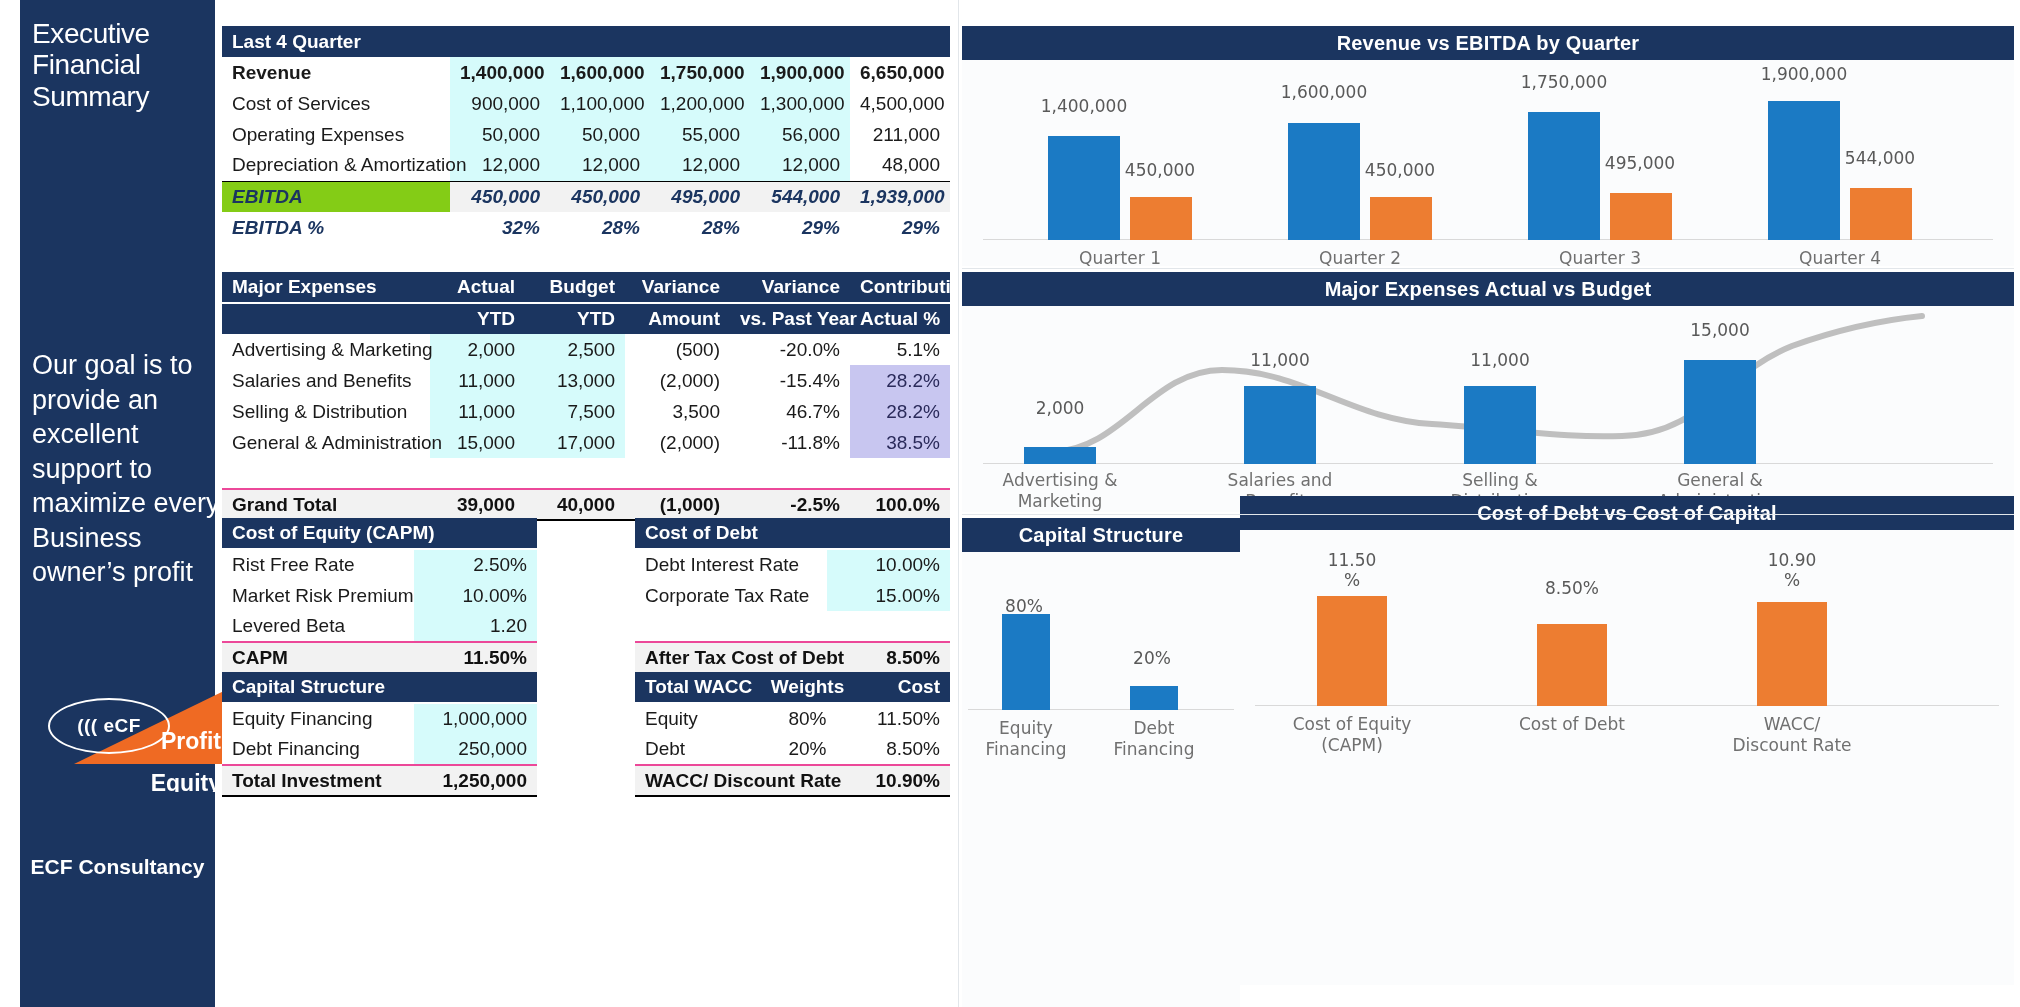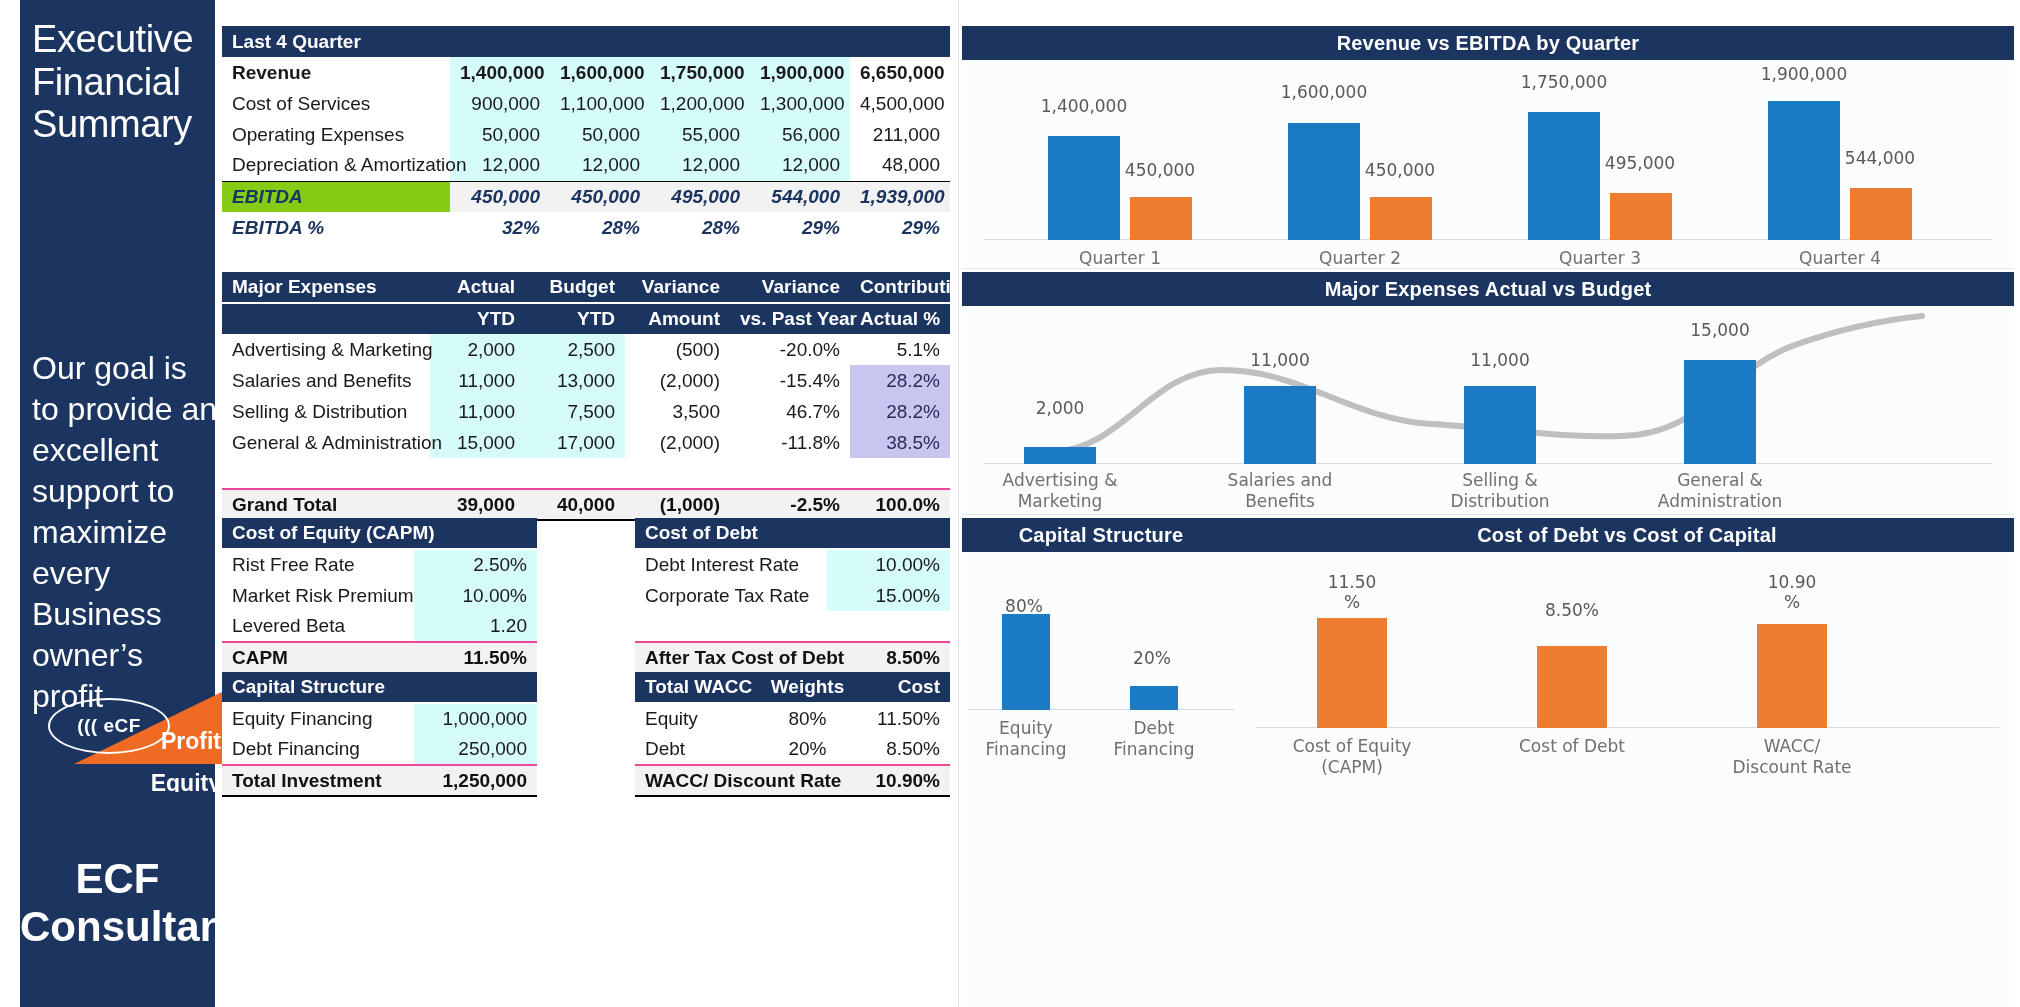--- a/index.html
+++ b/index.html
@@ -11,26 +11,26 @@
   }
   #dash { position: relative; width: 2020px; height: 1007px; background: #fff; }
 
   
   .sidebar {
     position: absolute; left: 20px; top: 0; width: 195px; height: 1007px;
     background: #1b3560;
   }
   .side-title {
     position: absolute; left: 12px; top: 18px; width: 180px;
-    color: #ffffff; font-size: 38px; line-height: 1.12; font-weight: 400;
+    color: #ffffff; font-size: 28px; line-height: 1.12; font-weight: 400;
     letter-spacing: -0.4px;
   }
   .side-goal {
     position: absolute; left: 12px; top: 348px; width: 190px;
-    color: #ffffff; font-size: 32px; line-height: 1.28; font-weight: 400;
+    color: #ffffff; font-size: 27px; line-height: 1.28; font-weight: 400;
   }
   .logo-box {
     position: absolute; left: 14px; top: 686px; width: 195px; height: 106px;
     overflow: hidden;
   }
   .logo-tri {
     position: absolute; left: 40px; top: 0px; width: 160px; height: 78px;
     background: #ef6a23;
     clip-path: polygon(100% 0%, 100% 100%, 0% 100%);
   }
@@ -43,21 +43,21 @@
   .logo-profit {
     position: absolute; right: 8px; top: 42px;
     color: #ffffff; font-size: 23px; font-weight: bold;
   }
   .logo-equity {
     position: absolute; right: 8px; top: 84px;
     color: #ffffff; font-size: 23px; font-weight: bold;
   }
   .company-name {
     position: absolute; left: 0; top: 855px; width: 195px;
-    text-align: center; color: #ffffff; font-size: 42px; font-weight: bold;
+    text-align: center; color: #ffffff; font-size: 21px; font-weight: bold;
     line-height: 1.14;
   }
 
   
   .tbl { position: absolute; border-collapse: collapse; table-layout: fixed; }
   .tbl td, .tbl th { padding: 0 10px; font-size: 19px; height: 31px; white-space: nowrap; }
   .hdr-row td { background: #1b3560; color: #fff; font-weight: bold; border-bottom: 2px solid #fff; }
   .hdr-row2 td { background: #1b3560; color: #fff; font-weight: bold; }
   .sub-row td { background: #1b3560; color: #fff; font-weight: bold; margin-top: 45px; }
   .lbl { text-align: left; background: #ffffff; color: #1a1a1a; }
@@ -430,21 +430,21 @@
       <div class="baseline" style="bottom:0px;"></div>
       <div class="dlabel" style="left:12px; top:34px; width:100px;">80%</div>
       <div class="bar blue" style="left:40px; width:48px; height:96px;"></div>
       <div class="dlabel" style="left:140px; top:86px; width:100px;">20%</div>
       <div class="bar blue" style="left:168px; width:48px; height:24px;"></div>
     </div>
     <div class="catlabel" style="left:19px; top:200px; width:90px;">Equity Financing</div>
     <div class="catlabel" style="left:147px; top:200px; width:90px;">Debt Financing</div>
   </div>
 
-  <div class="panel" style="left:1240px; top:518px; width:774px; height:489px;">
+  <div class="panel" style="left:1240px; top:496px; width:774px; height:489px;">
     <div class="panel-title">Cost of Debt vs Cost of Capital</div>
     <div class="plot" style="top:44px; height:166px;">
       <div class="baseline" style="bottom:0px;"></div>
 
       <div class="dlabel" style="left:6px; top:10px; width:212px; white-space:pre-line;">11.50
 %</div>
       <div class="bar orange" style="left:77px; width:70px; height:110px;"></div>
 
       <div class="dlabel" style="left:226px; top:38px; width:212px;">8.50%</div>
       <div class="bar orange" style="left:297px; width:70px; height:82px;"></div>

